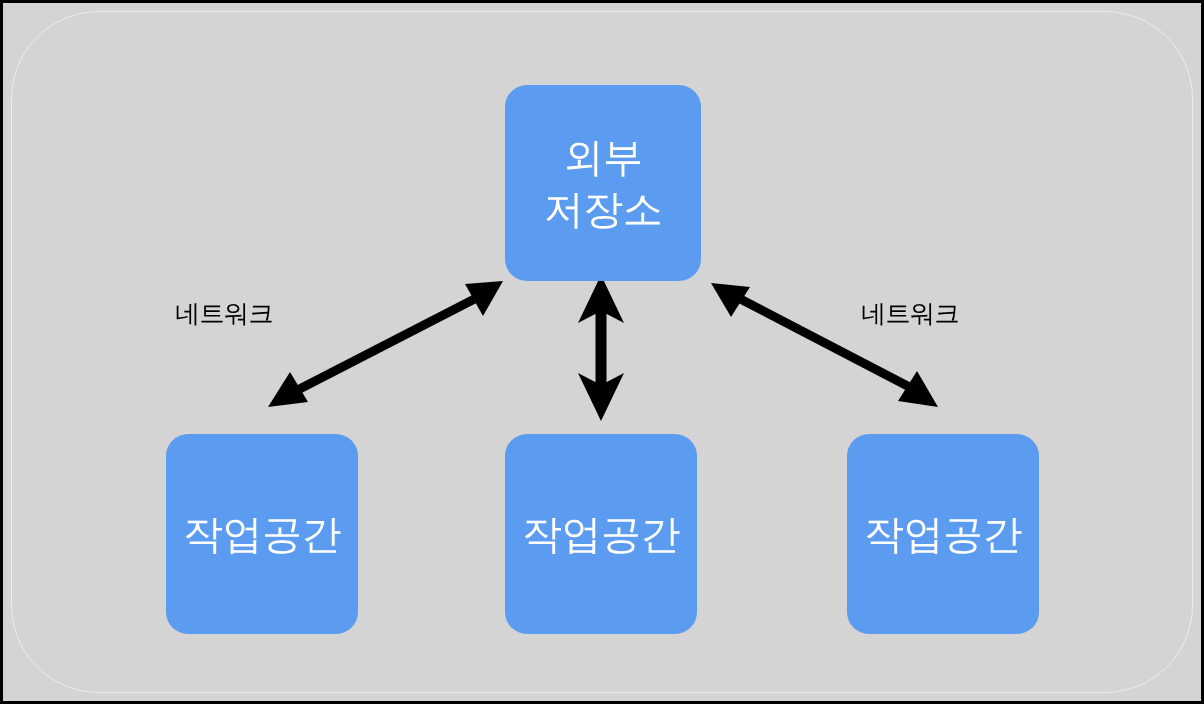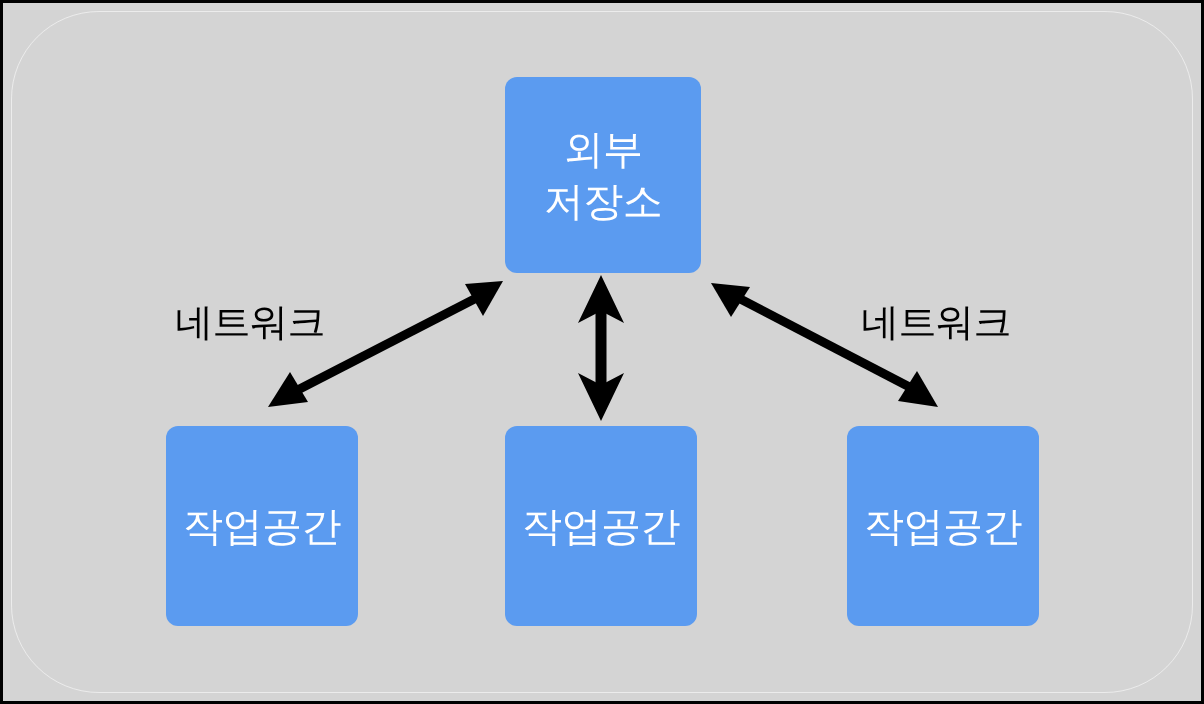--- a/index.html
+++ b/index.html
@@ -59,27 +59,28 @@
     position: absolute;
     left: 0;
     top: 0;
     width: 1198px;
     height: 698px;
   }
 
   .node-box {
     position: absolute;
     background: #5b9bf0;
-    border-radius: 12px;
+    border-radius: 22px;
     display: flex;
     align-items: center;
     justify-content: center;
     text-align: center;
     color: #ffffff;
     box-sizing: border-box;
+    margin-top: 8px;
   }
 
   .node-label {
     font-size: 40px;
     line-height: 1.30;
     letter-spacing: -0.5px;
     color: #ffffff;
     white-space: pre-line;
     font-weight: 400;
   }
@@ -107,21 +108,21 @@
   }
   #node-workspace-3 {
     left: 844px;
     top: 423px;
     width: 192px;
     height: 200px;
   }
 
   .edge-label {
     position: absolute;
-    font-size: 38px;
+    font-size: 25px;
     color: #000000;
     white-space: nowrap;
     letter-spacing: -0.5px;
   }
   #label-network-left {
     left: 172px;
     top: 294px;
   }
   #label-network-right {
     left: 858px;

